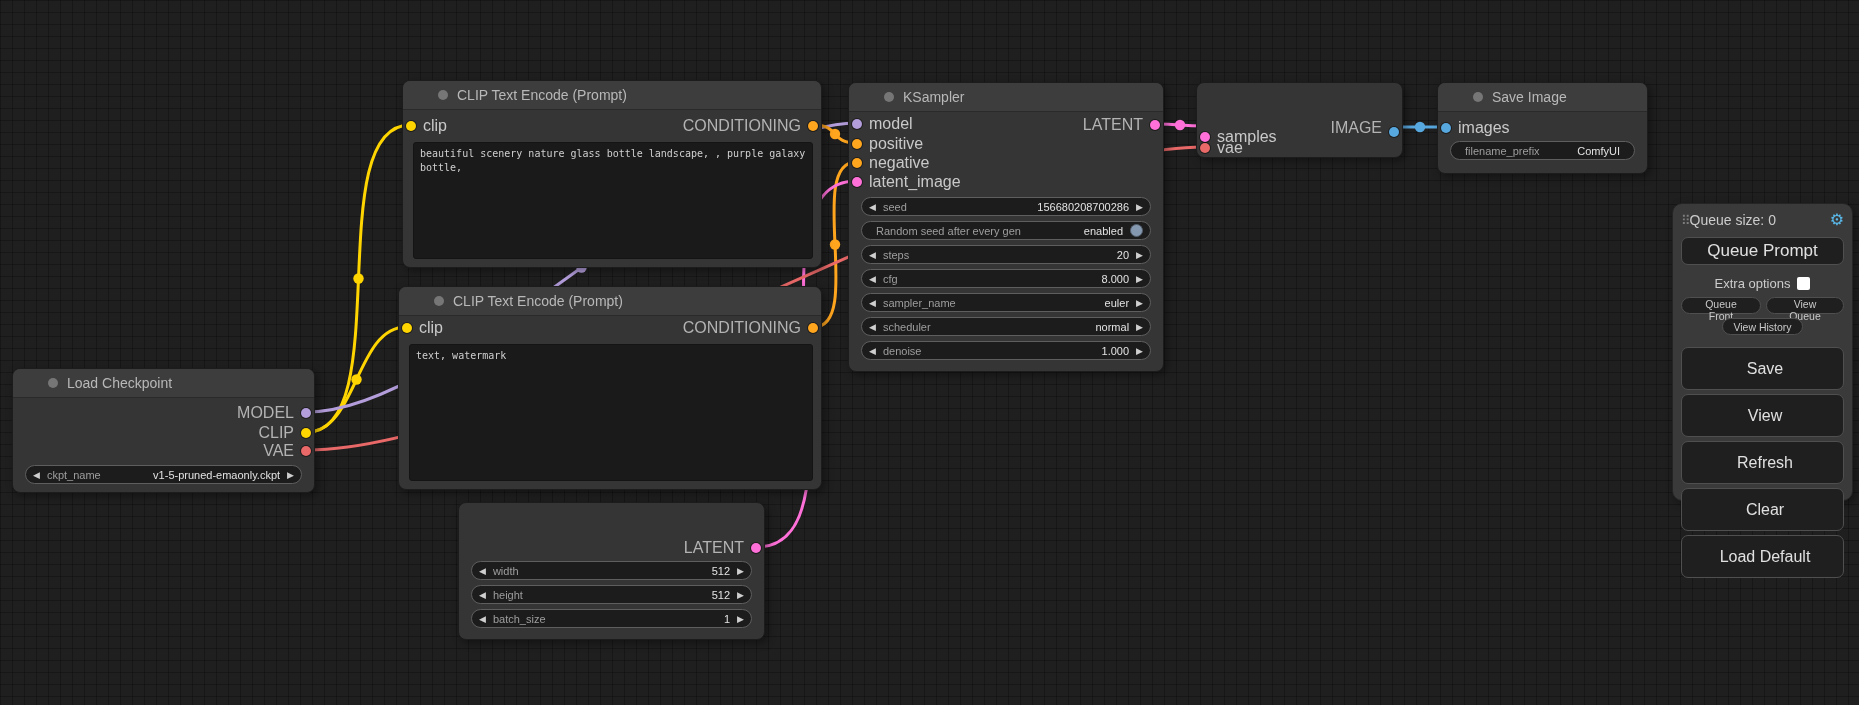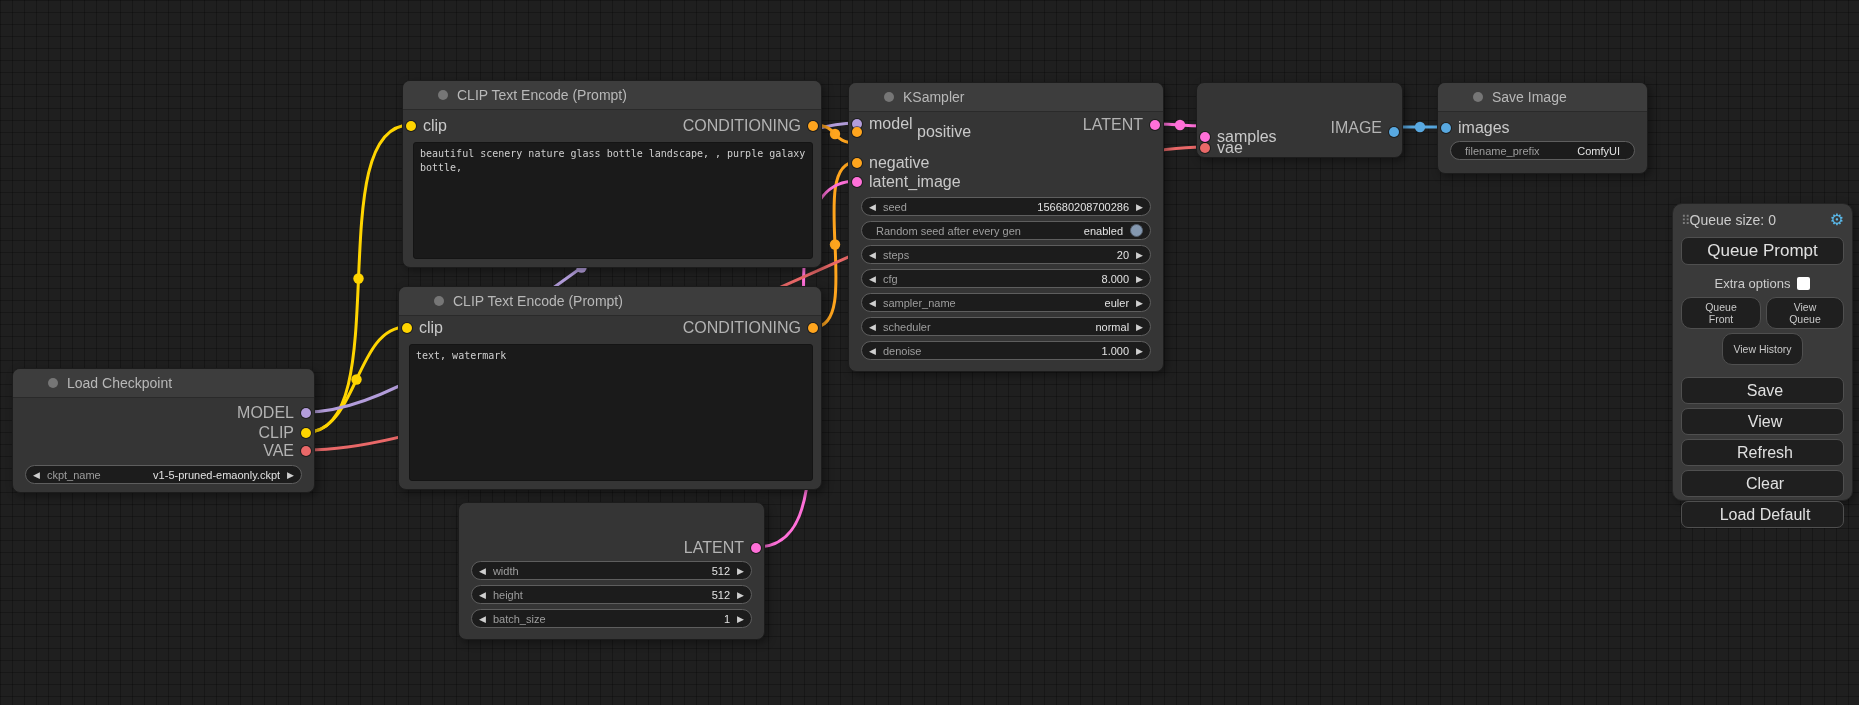--- a/index.html
+++ b/index.html
@@ -43,24 +43,24 @@
   .qp-title{flex:1;text-align:left;color:#cccccc;font-size:14px;}
   .qp-gear{font-size:16px;cursor:pointer;line-height:1;}
   .qbtn{display:block;width:100%;background:#1f1f1f;border:1px solid #4f4f4f;border-radius:7px;
         color:#e0e0e0;font-family:"Liberation Sans",sans-serif;cursor:pointer;box-sizing:border-box;}
   #queue-prompt-btn{height:28px;font-size:17px;margin-top:8px;}
   .qp-extra{margin-top:10px;height:16px;display:flex;align-items:center;justify-content:center;
         color:#cccccc;font-size:13px;}
   .qp-check{width:13px;height:13px;background:#ffffff;border-radius:2px;margin-left:7px;cursor:pointer;}
   .qp-smallrow{margin-top:6px;display:flex;gap:5px;justify-content:center;}
   .qsm{background:#1f1f1f;border:1px solid #4f4f4f;border-radius:10px;color:#c9c9c9;
-        font-size:10.5px;height:32px;padding:0 10px;cursor:pointer;
+        font-size:10.5px;height:17px;padding:0 10px;cursor:pointer;
         font-family:"Liberation Sans",sans-serif;}
   .qp-hist{margin-top:4px;display:flex;justify-content:center;}
-  .big{height:27px;font-size:16px;margin-top:4px;padding-left:11px;}
+  .big{height:43px;font-size:16px;margin-top:4px;padding-left:11px;}
   #save-btn{margin-top:12px;}
 </style>
 </head>
 <body>
 
 <svg id="links" width="1859" height="705">
     <path d="M 307 432 C 397 432, 320 125, 410 125" fill="none" stroke="#ffd500" stroke-width="3" stroke-linecap="round"></path>
     <circle cx="358.5" cy="278.5" r="5.2" fill="#ffd500"></circle>
     <path d="M 307 432 C 357 432, 356 327, 406 327" fill="none" stroke="#ffd500" stroke-width="3" stroke-linecap="round"></path>
     <circle cx="356.5" cy="379.5" r="5.2" fill="#ffd500"></circle>
@@ -161,21 +161,21 @@
     </div>
     <div class="node" style="left: 848px; top: 82px; width: 316px; height: 290px;">
       <div class="node-title">
         <span class="title-dot"></span>
         <span class="title-text">KSampler</span>
       </div>
       <div class="port in" style="top: 32px;">
         <span class="port-dot" style="background: rgb(179, 157, 219);"></span>
         <span class="port-label">model</span>
       </div>
-      <div class="port in" style="top: 40px; gap: 48px;">
+      <div class="port in" style="top: 52px;">
         <span class="port-dot" style="background: rgb(255, 165, 30);"></span>
         <span class="port-label">positive</span>
       </div>
       <div class="port in" style="top: 71px;">
         <span class="port-dot" style="background: rgb(255, 165, 30);"></span>
         <span class="port-label">negative</span>
       </div>
       <div class="port in" style="top: 90px;">
         <span class="port-dot" style="background: rgb(255, 112, 217);"></span>
         <span class="port-label">latent_image</span>

